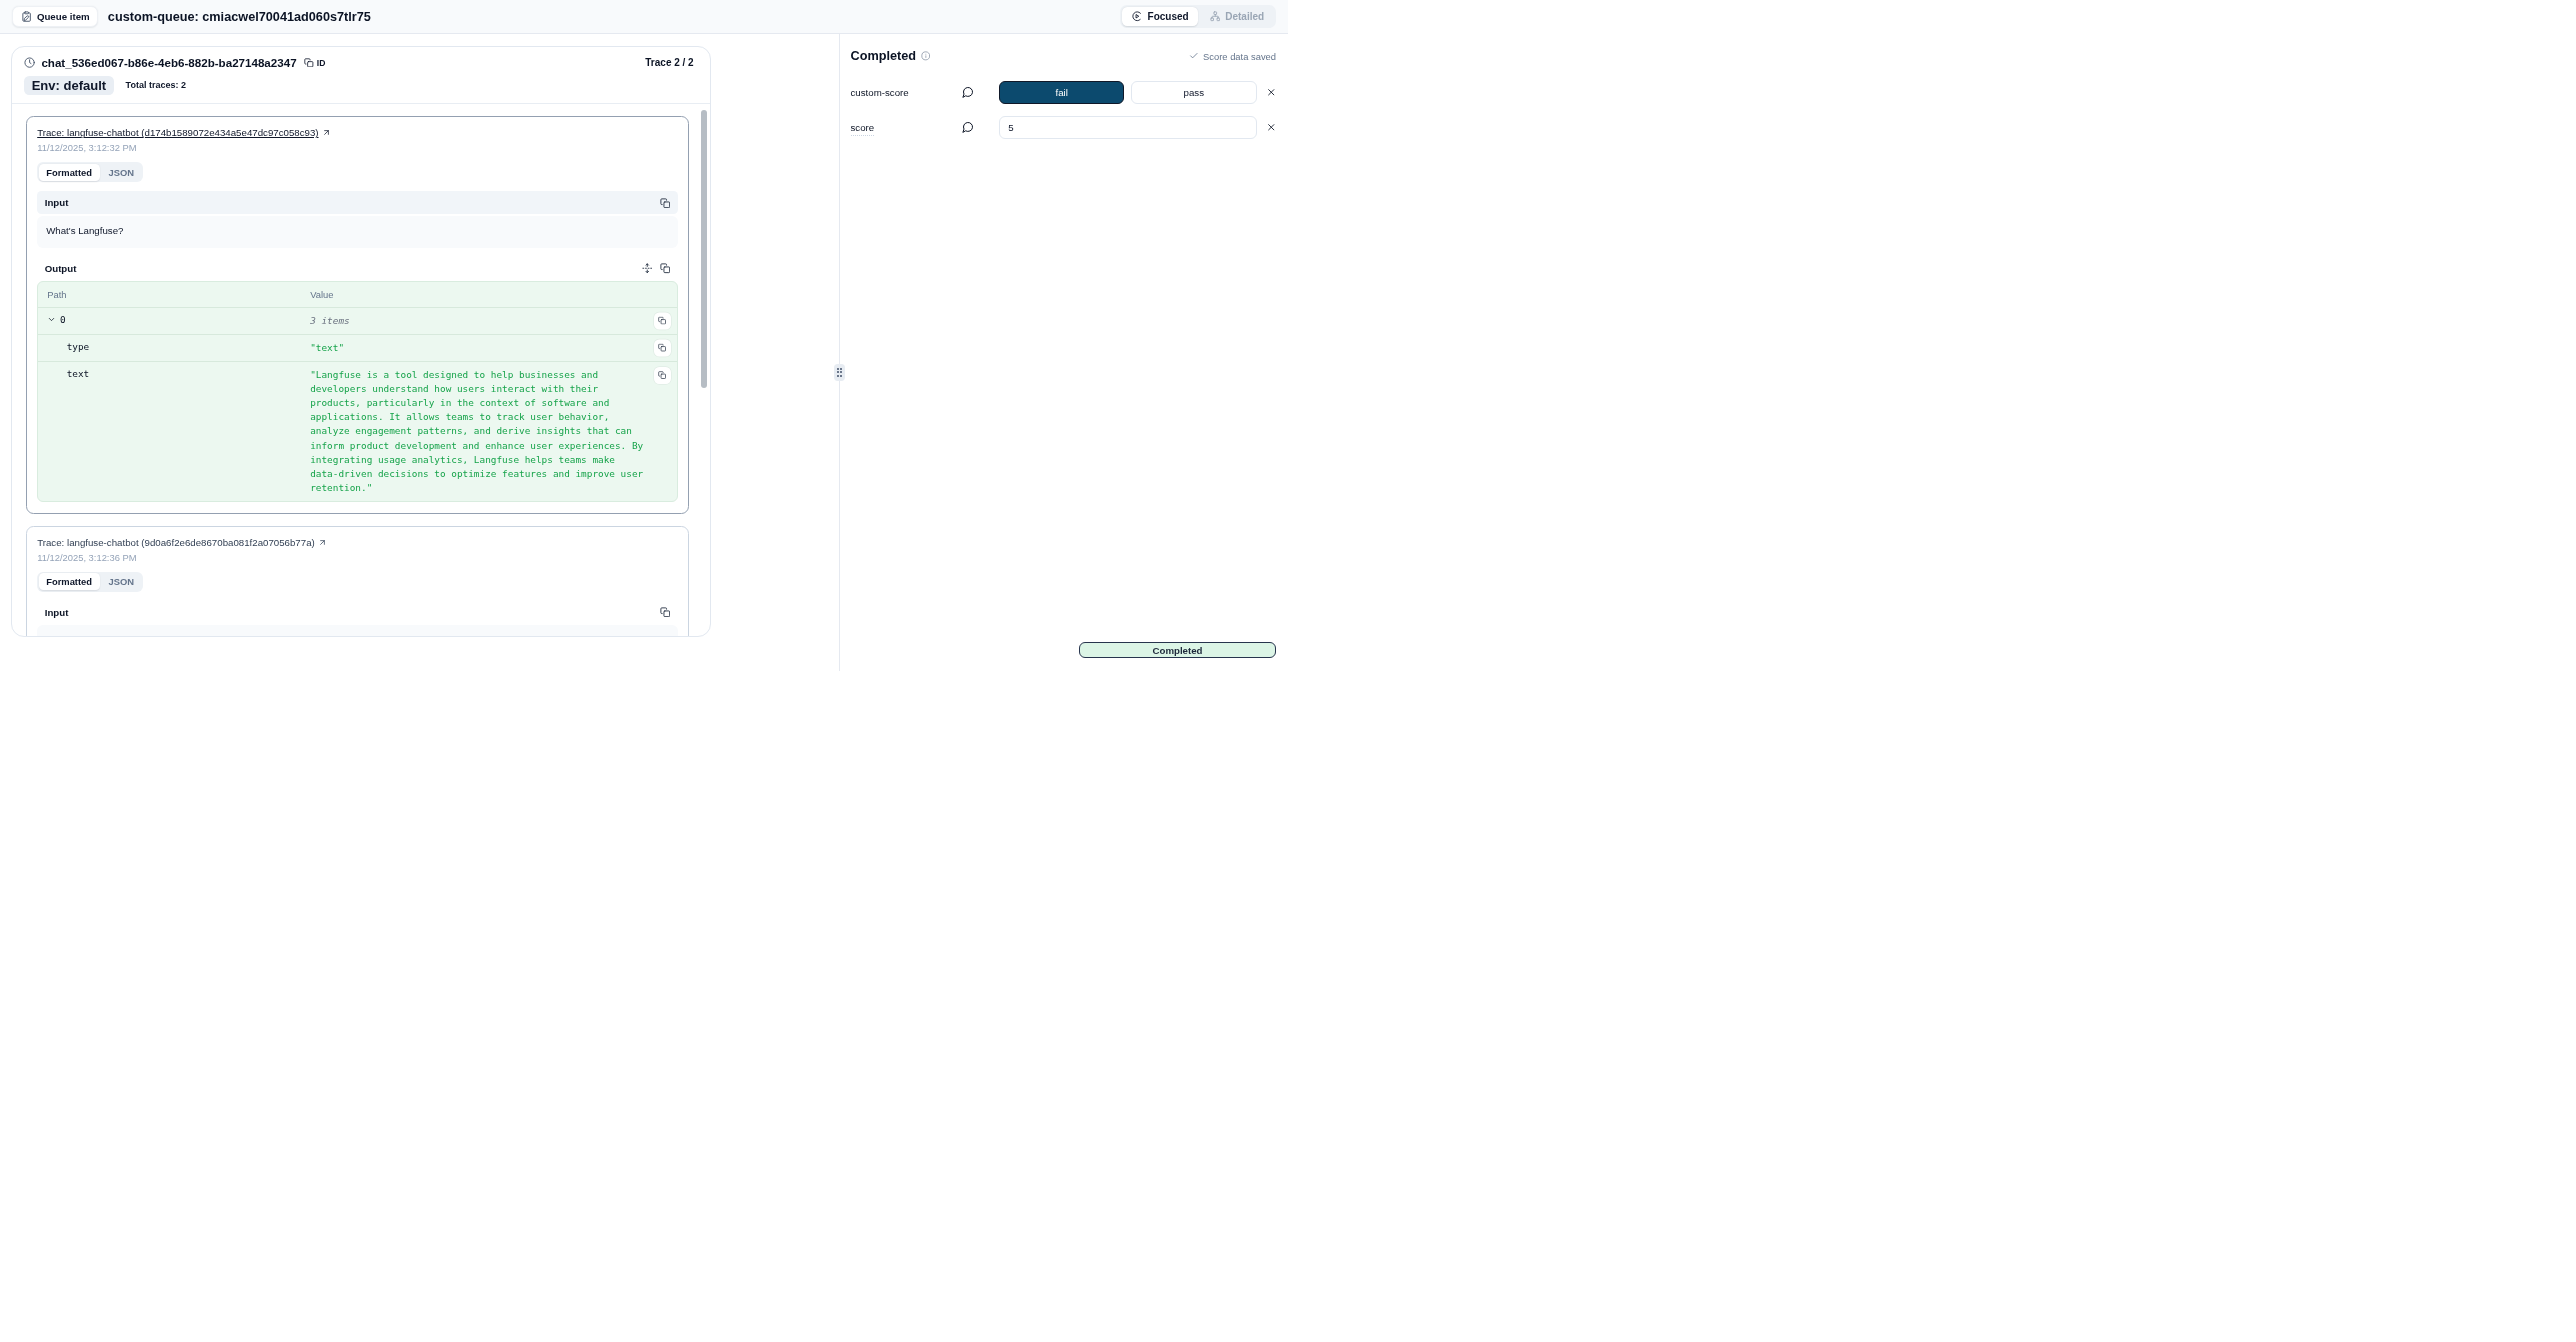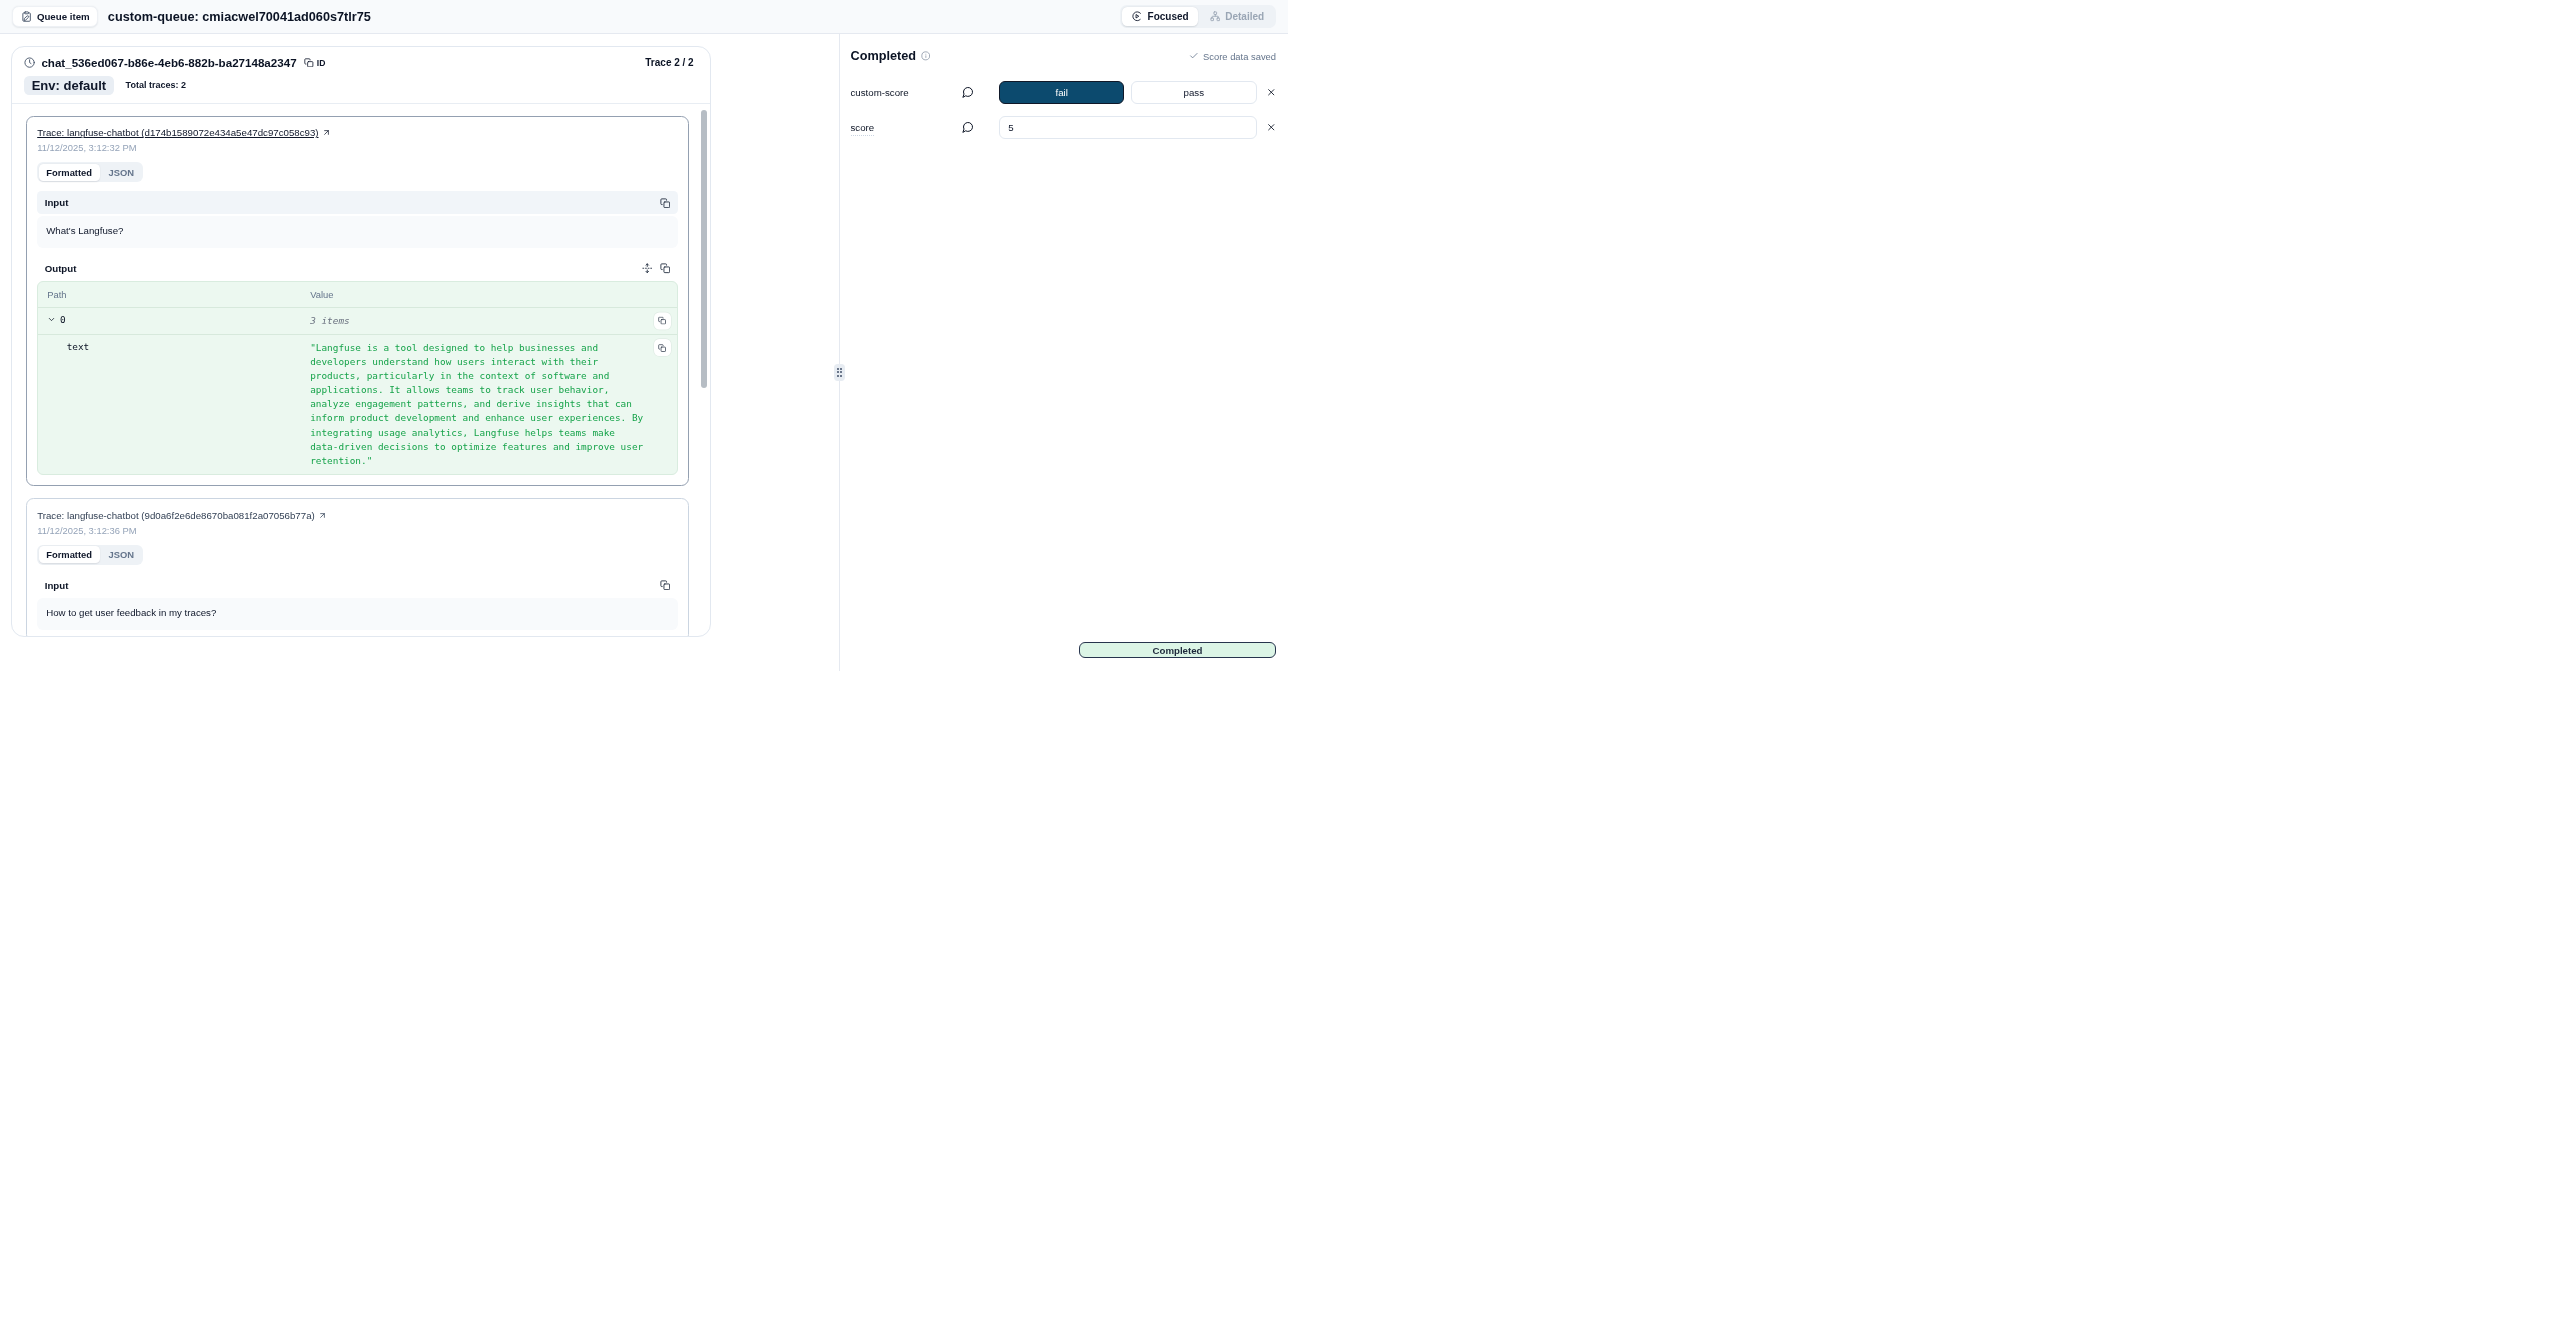--- a/index.html
+++ b/index.html
@@ -272,20 +272,32 @@
                 <span class="gval meta">3 items</span>
                 <button class="copy-chip">
                     <svg viewBox="0 0 24 24" fill="none" stroke-width="2" stroke-linecap="round" stroke-linejoin="round">
                       <rect x="9" y="9" width="13" height="13" rx="2"></rect>
                       <path d="M5 15H4a2 2 0 0 1-2-2V4a2 2 0 0 1 2-2h9a2 2 0 0 1 2 2v1"></path>
                     </svg>
                   </button>
               </div>
               <div class="grow">
                 <span class="gpath indent">
+                  <span>type</span>
+                </span>
+                <span class="gval str">"text"</span>
+                <button class="copy-chip">
+                    <svg viewBox="0 0 24 24" fill="none" stroke-width="2" stroke-linecap="round" stroke-linejoin="round">
+                      <rect x="9" y="9" width="13" height="13" rx="2"></rect>
+                      <path d="M5 15H4a2 2 0 0 1-2-2V4a2 2 0 0 1 2-2h9a2 2 0 0 1 2 2v1"></path>
+                    </svg>
+                  </button>
+              </div>
+              <div class="grow">
+                <span class="gpath indent">
                   <span>text</span>
                 </span>
                 <span class="gval str">"Langfuse is a tool designed to help businesses and developers understand how users interact with their products, particularly in the context of software and applications. It allows teams to track user behavior, analyze engagement patterns, and derive insights that can inform product development and enhance user experiences. By integrating usage analytics, Langfuse helps teams make data-driven decisions to optimize features and improve user retention."</span>
                 <button class="copy-chip top">
                     <svg viewBox="0 0 24 24" fill="none" stroke-width="2" stroke-linecap="round" stroke-linejoin="round">
                       <rect x="9" y="9" width="13" height="13" rx="2"></rect>
                       <path d="M5 15H4a2 2 0 0 1-2-2V4a2 2 0 0 1 2-2h9a2 2 0 0 1 2 2v1"></path>
                     </svg>
                   </button>
               </div>

